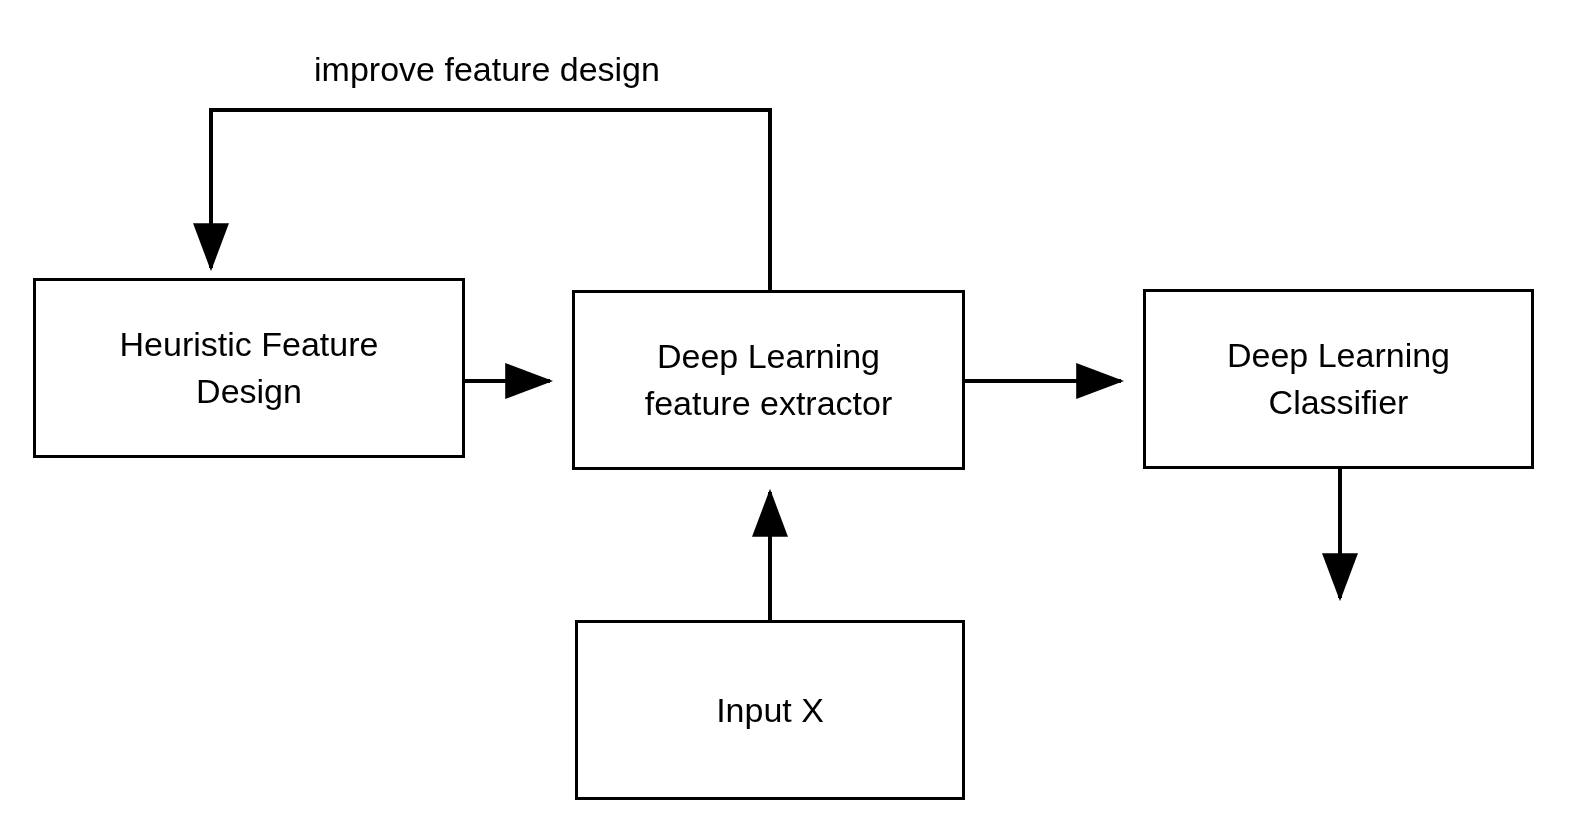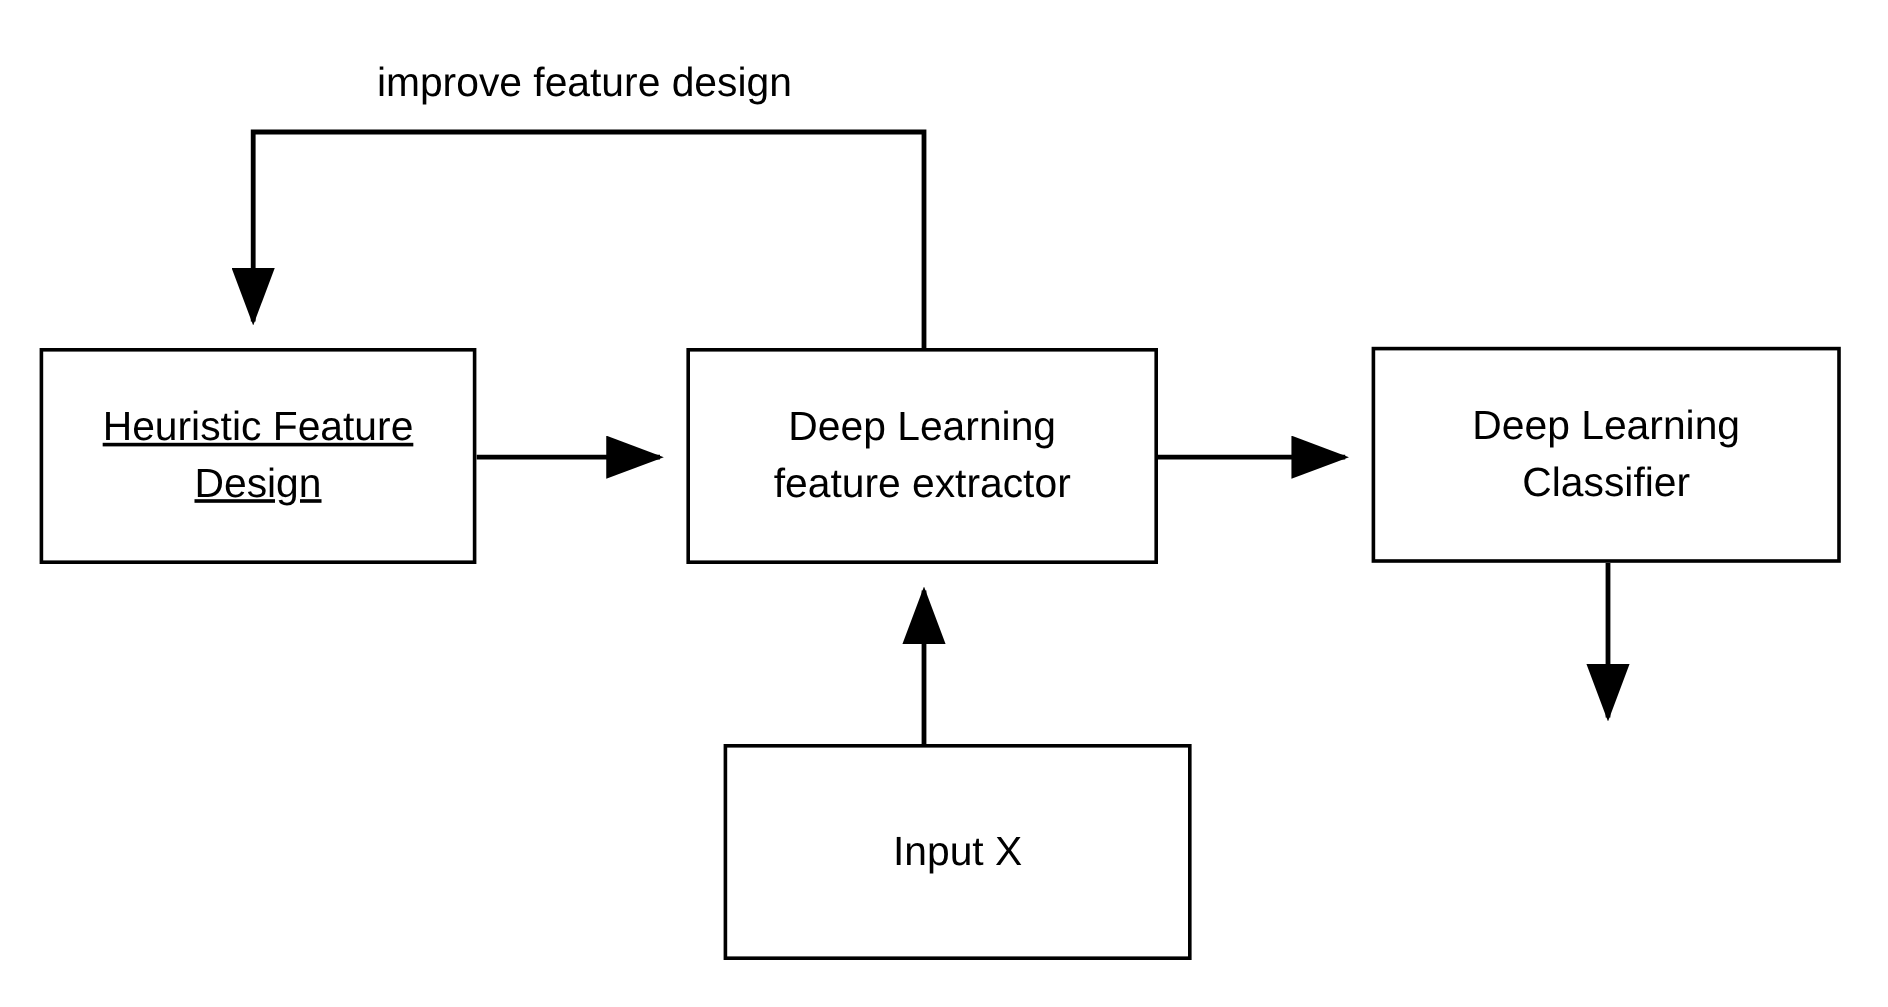--- a/index.html
+++ b/index.html
@@ -71,33 +71,33 @@
 
     <path d="M 965 381 L 1121 381" fill="none" stroke="#000000" stroke-width="4" stroke-linecap="butt" marker-end="url(#arrowhead-end)"></path>
 
     <path d="M 770 620 L 770 492" fill="none" stroke="#000000" stroke-width="4" stroke-linecap="butt" marker-end="url(#arrowhead-end)"></path>
 
     <path d="M 1340 469 L 1340 598" fill="none" stroke="#000000" stroke-width="4" stroke-linecap="butt" marker-end="url(#arrowhead-end)"></path>
   </svg>
 
   <div class="edge-label" style="left:282px; top:49px; width:410px;">improve feature design</div>
 
-  <div class="node-box" style="left:33px; top:290px; width:364px; height:180px;text-decoration:underline;">
+  <div class="node-box" style="left:33px; top:278px; width:432px; height:180px;">
     <span class="node-label">Heuristic Feature
 Design</span>
   </div>
 
   <div class="node-box" style="left:572px; top:290px; width:393px; height:180px;">
     <span class="node-label">Deep Learning
 feature extractor</span>
   </div>
 
   <div class="node-box" style="left:1143px; top:289px; width:391px; height:180px;">
     <span class="node-label">Deep Learning
 Classifier</span>
   </div>
 
-  <div class="node-box" style="left:575px; top:620px; width:390px; height:180px;margin-left:28px;">
+  <div class="node-box" style="left:575px; top:620px; width:390px; height:180px;">
     <span class="node-label">Input X</span>
   </div>
 
 
 </div>
 
 </body></html>

